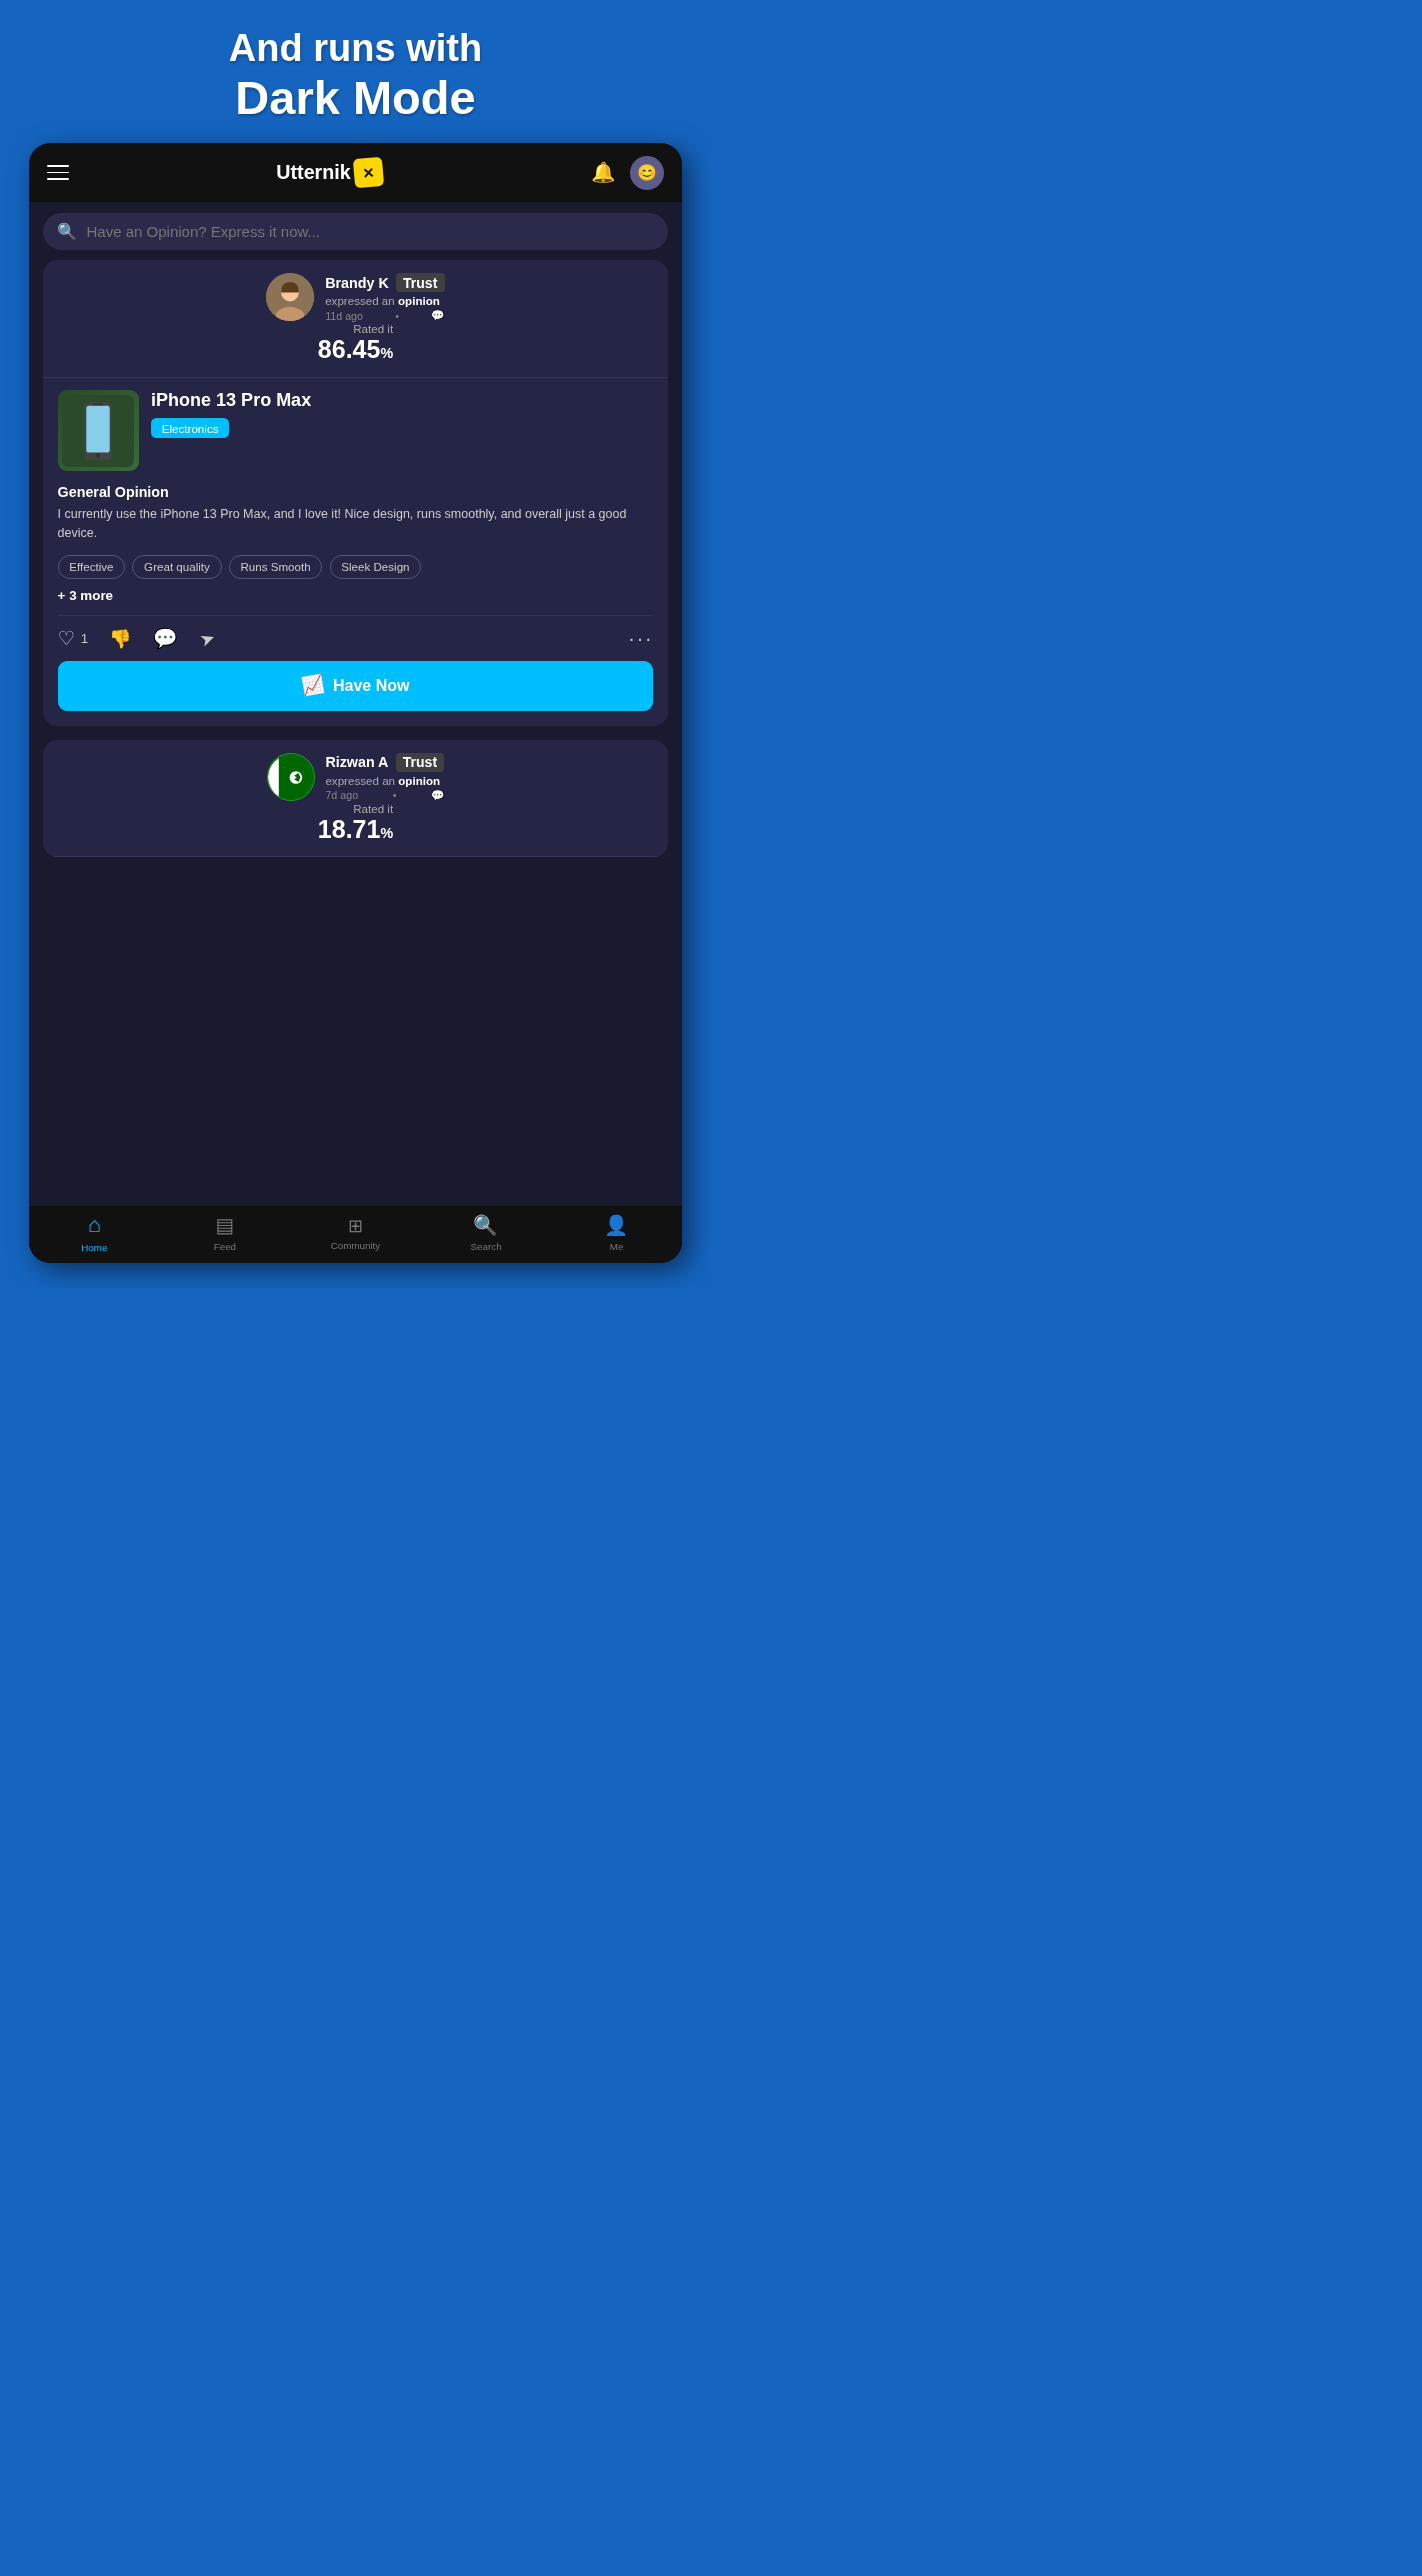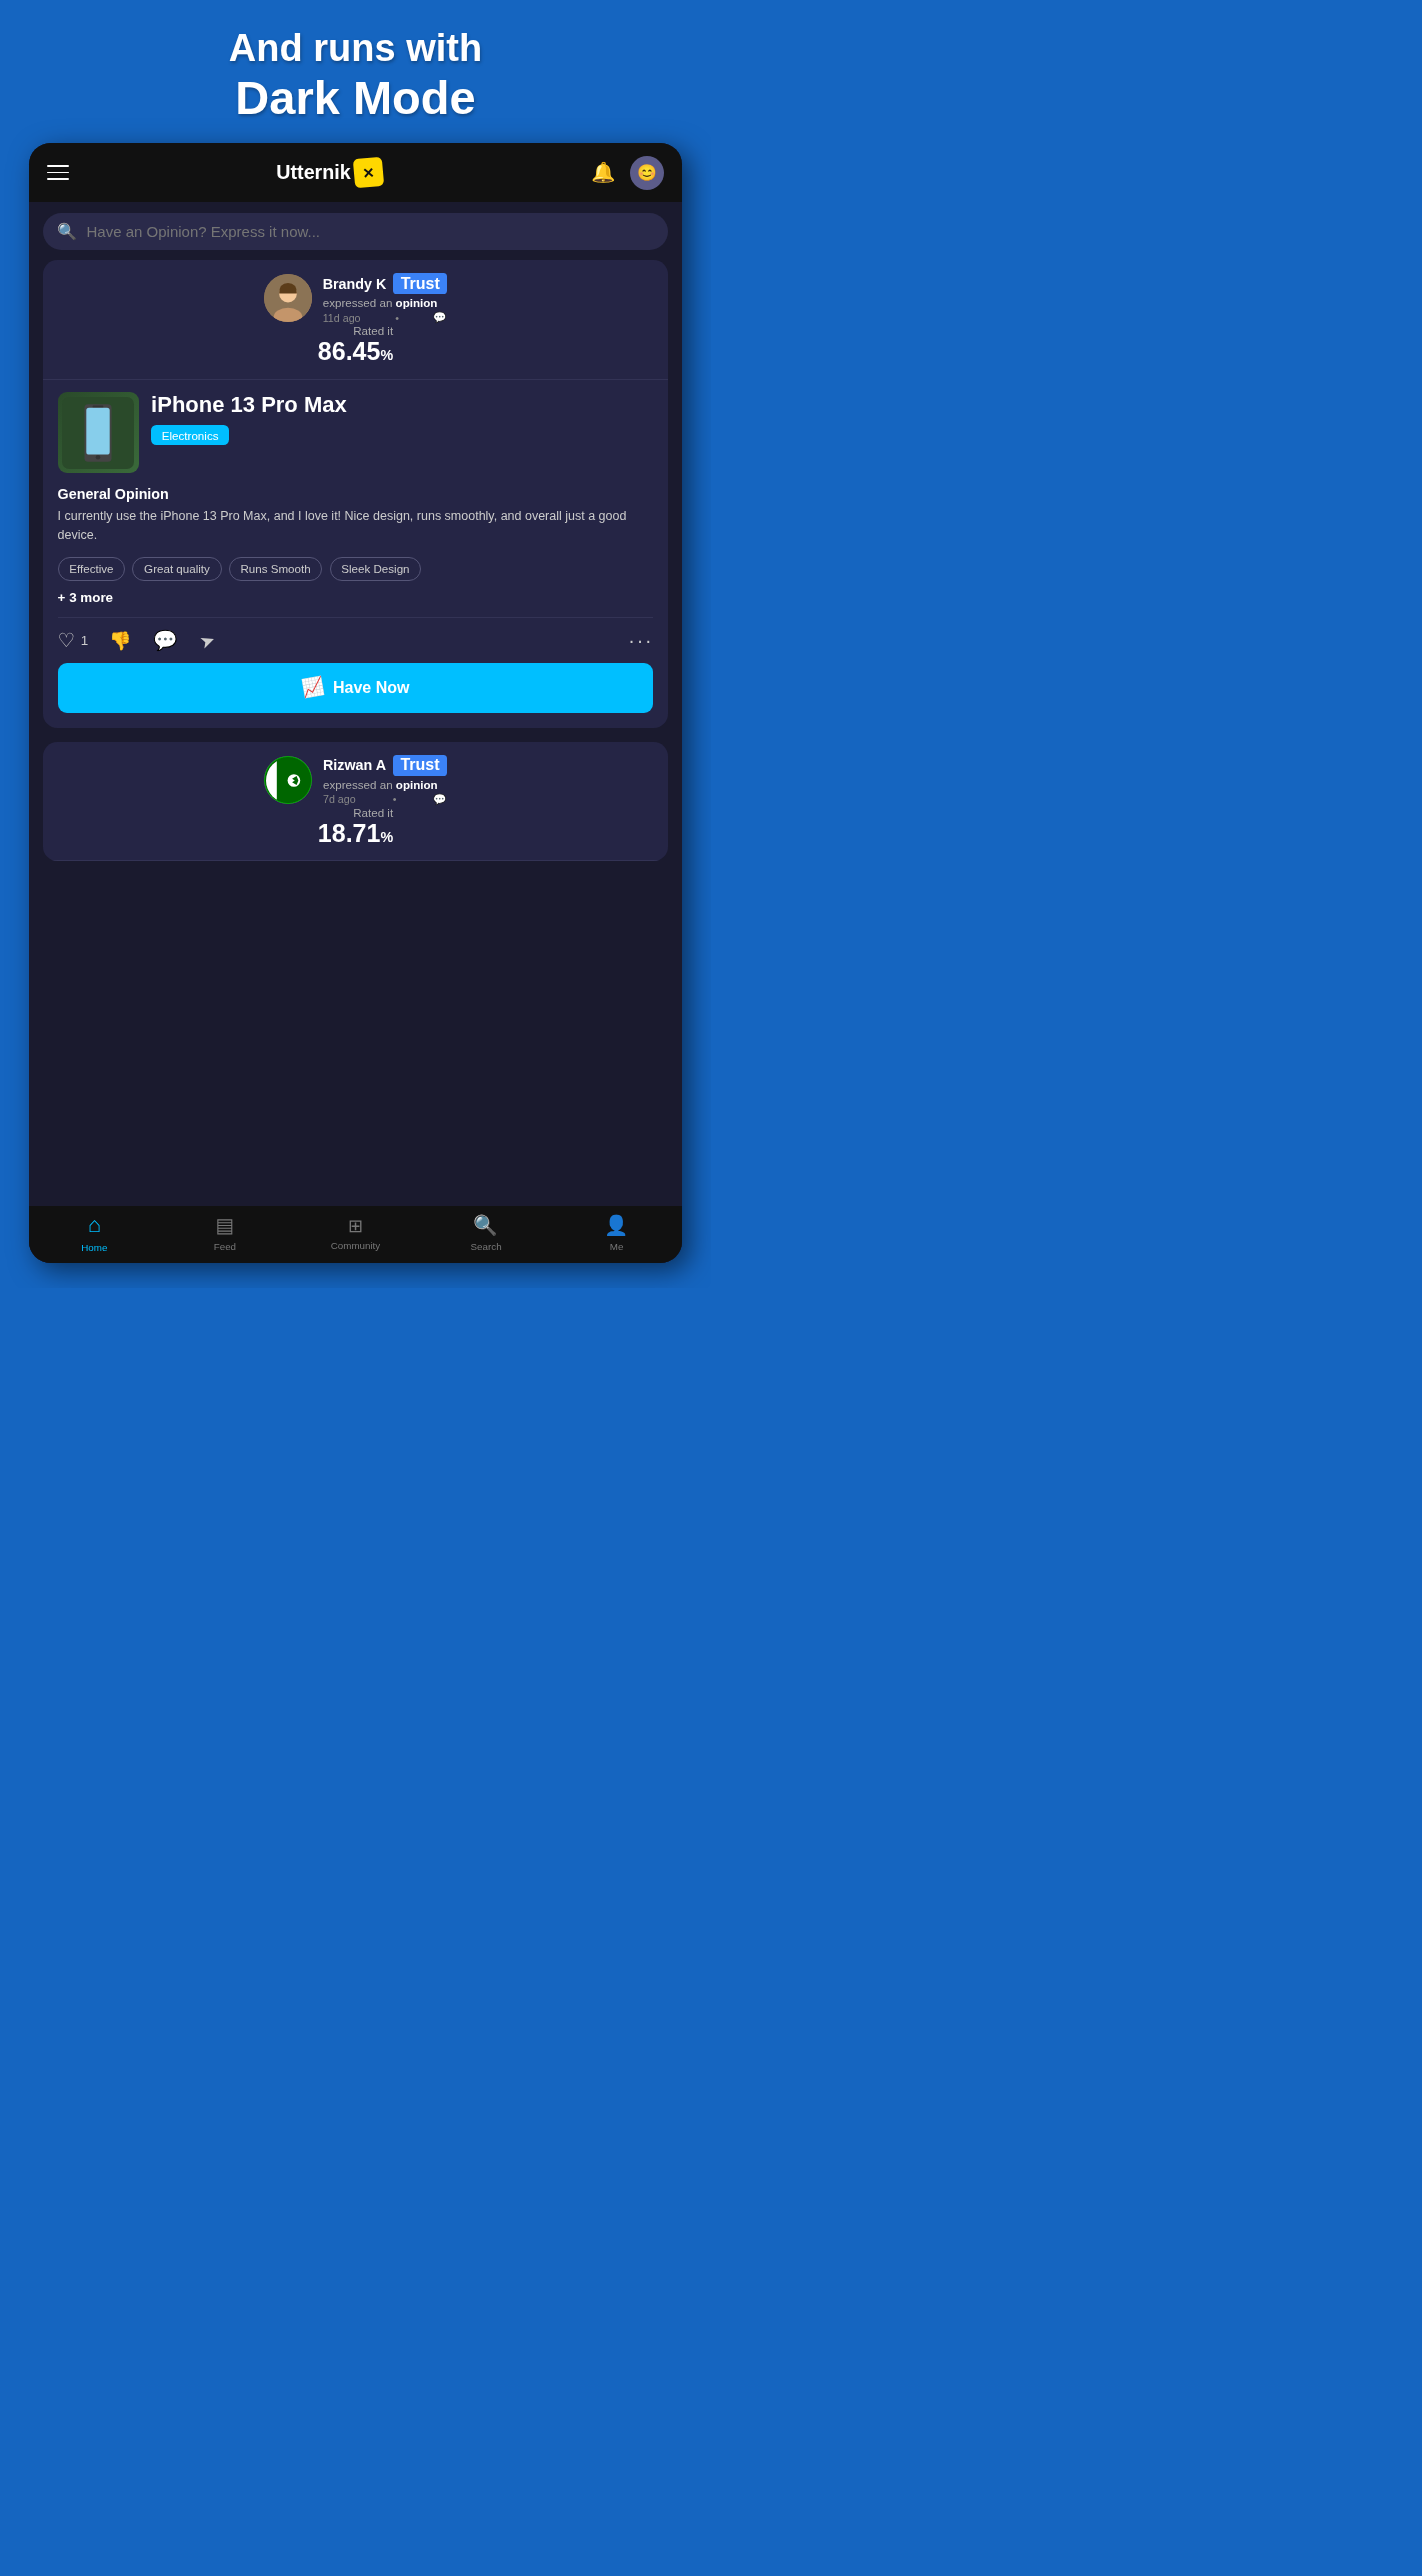--- a/index.html
+++ b/index.html
@@ -189,23 +189,23 @@
       display: flex;
       align-items: center;
       gap: 7.2px;
     }
     .user-info .user-name {
       color: white;
       font-size: 14.3px;
       font-weight: 600;
     }
     .trust-badge {
-      background: #3b82f6;
-      color: white;
-      font-size: 16px;
+      background: #404040;
+      color: white;
+      font-size: 14px;
       font-weight: 600;
       padding: 1.8px 7.2px;
       border-radius: 3.6px;
     }
     .user-info .expressed {
       color: #aaa;
       font-size: 11.6px;
       margin-top: 1.8px;
     }
     .user-info .expressed strong {
@@ -251,21 +251,21 @@
       border-radius: 9px;
       flex-shrink: 0;
       display: flex;
       align-items: center;
       justify-content: center;
       font-size: 32px;
       overflow: hidden;
     }
     .product-details .product-name {
       color: white;
-      font-size: 22px;
+      font-size: 18px;
       font-weight: 600;
       margin-bottom: 7.2px;
     }
     .category-badge {
       background: #00BFFF;
       color: white;
       font-size: 11.6px;
       font-weight: 500;
       padding: 3.6px 10.7px;
       border-radius: 5.4px;

